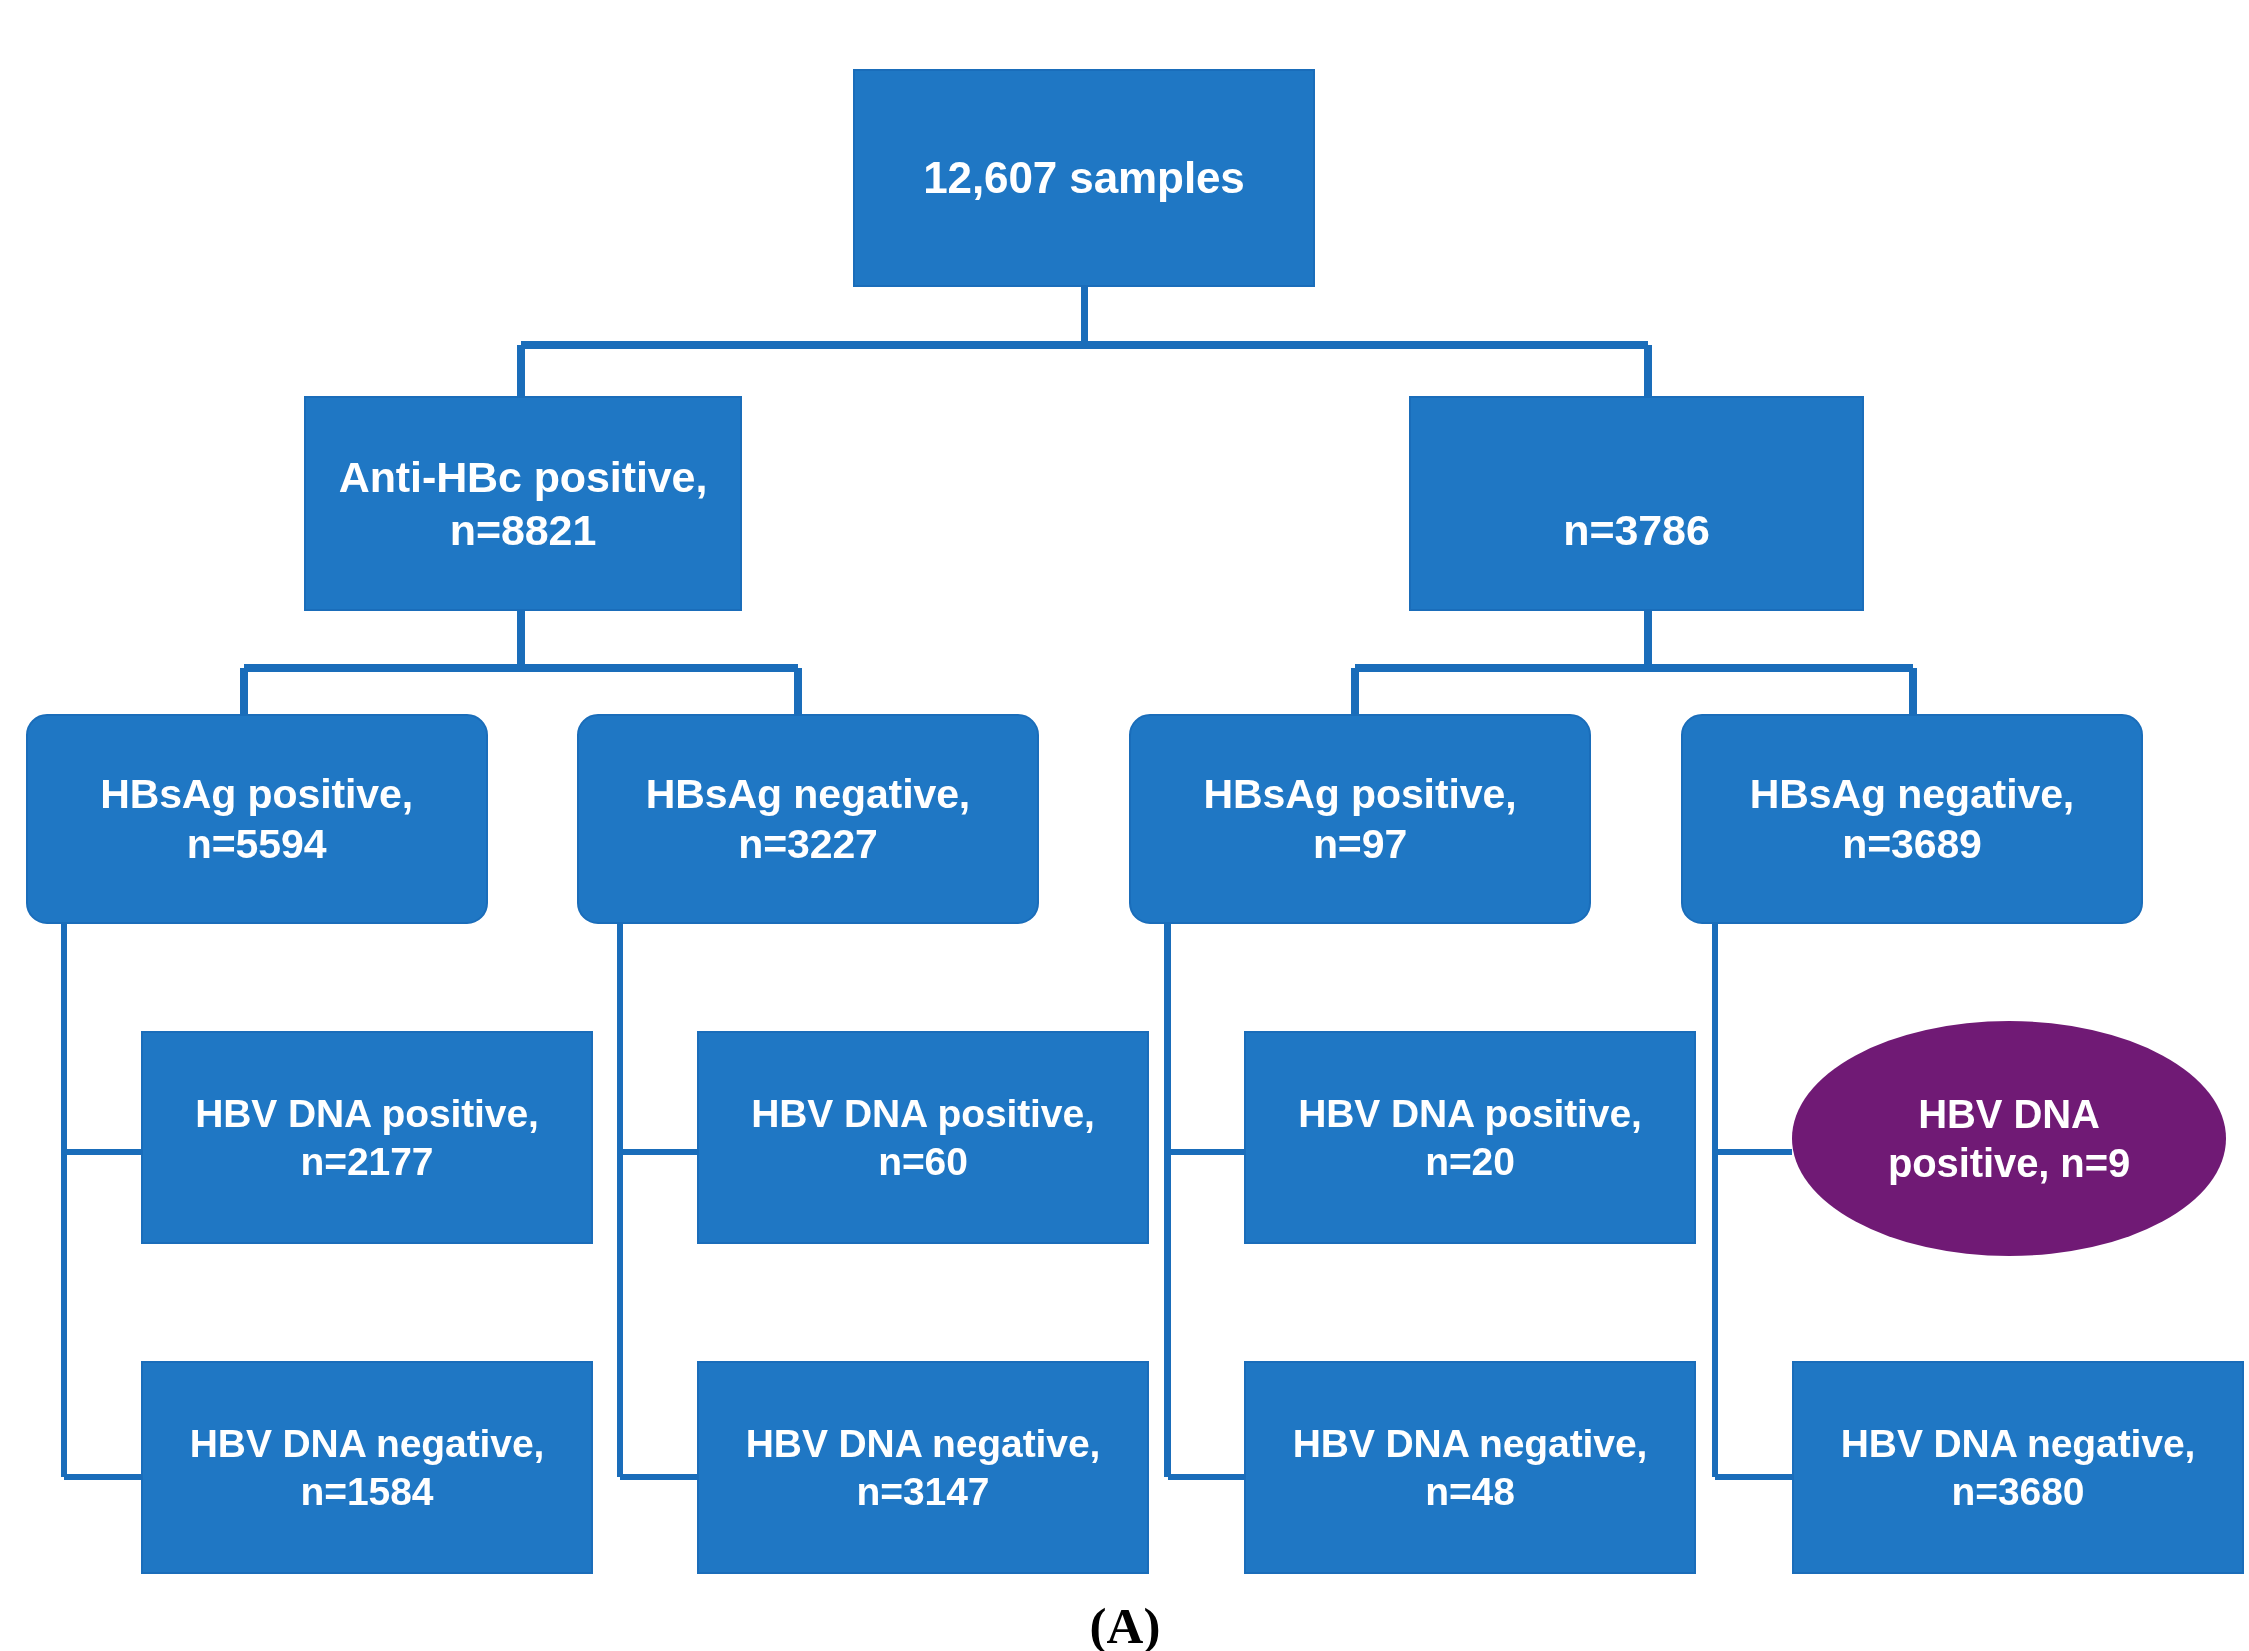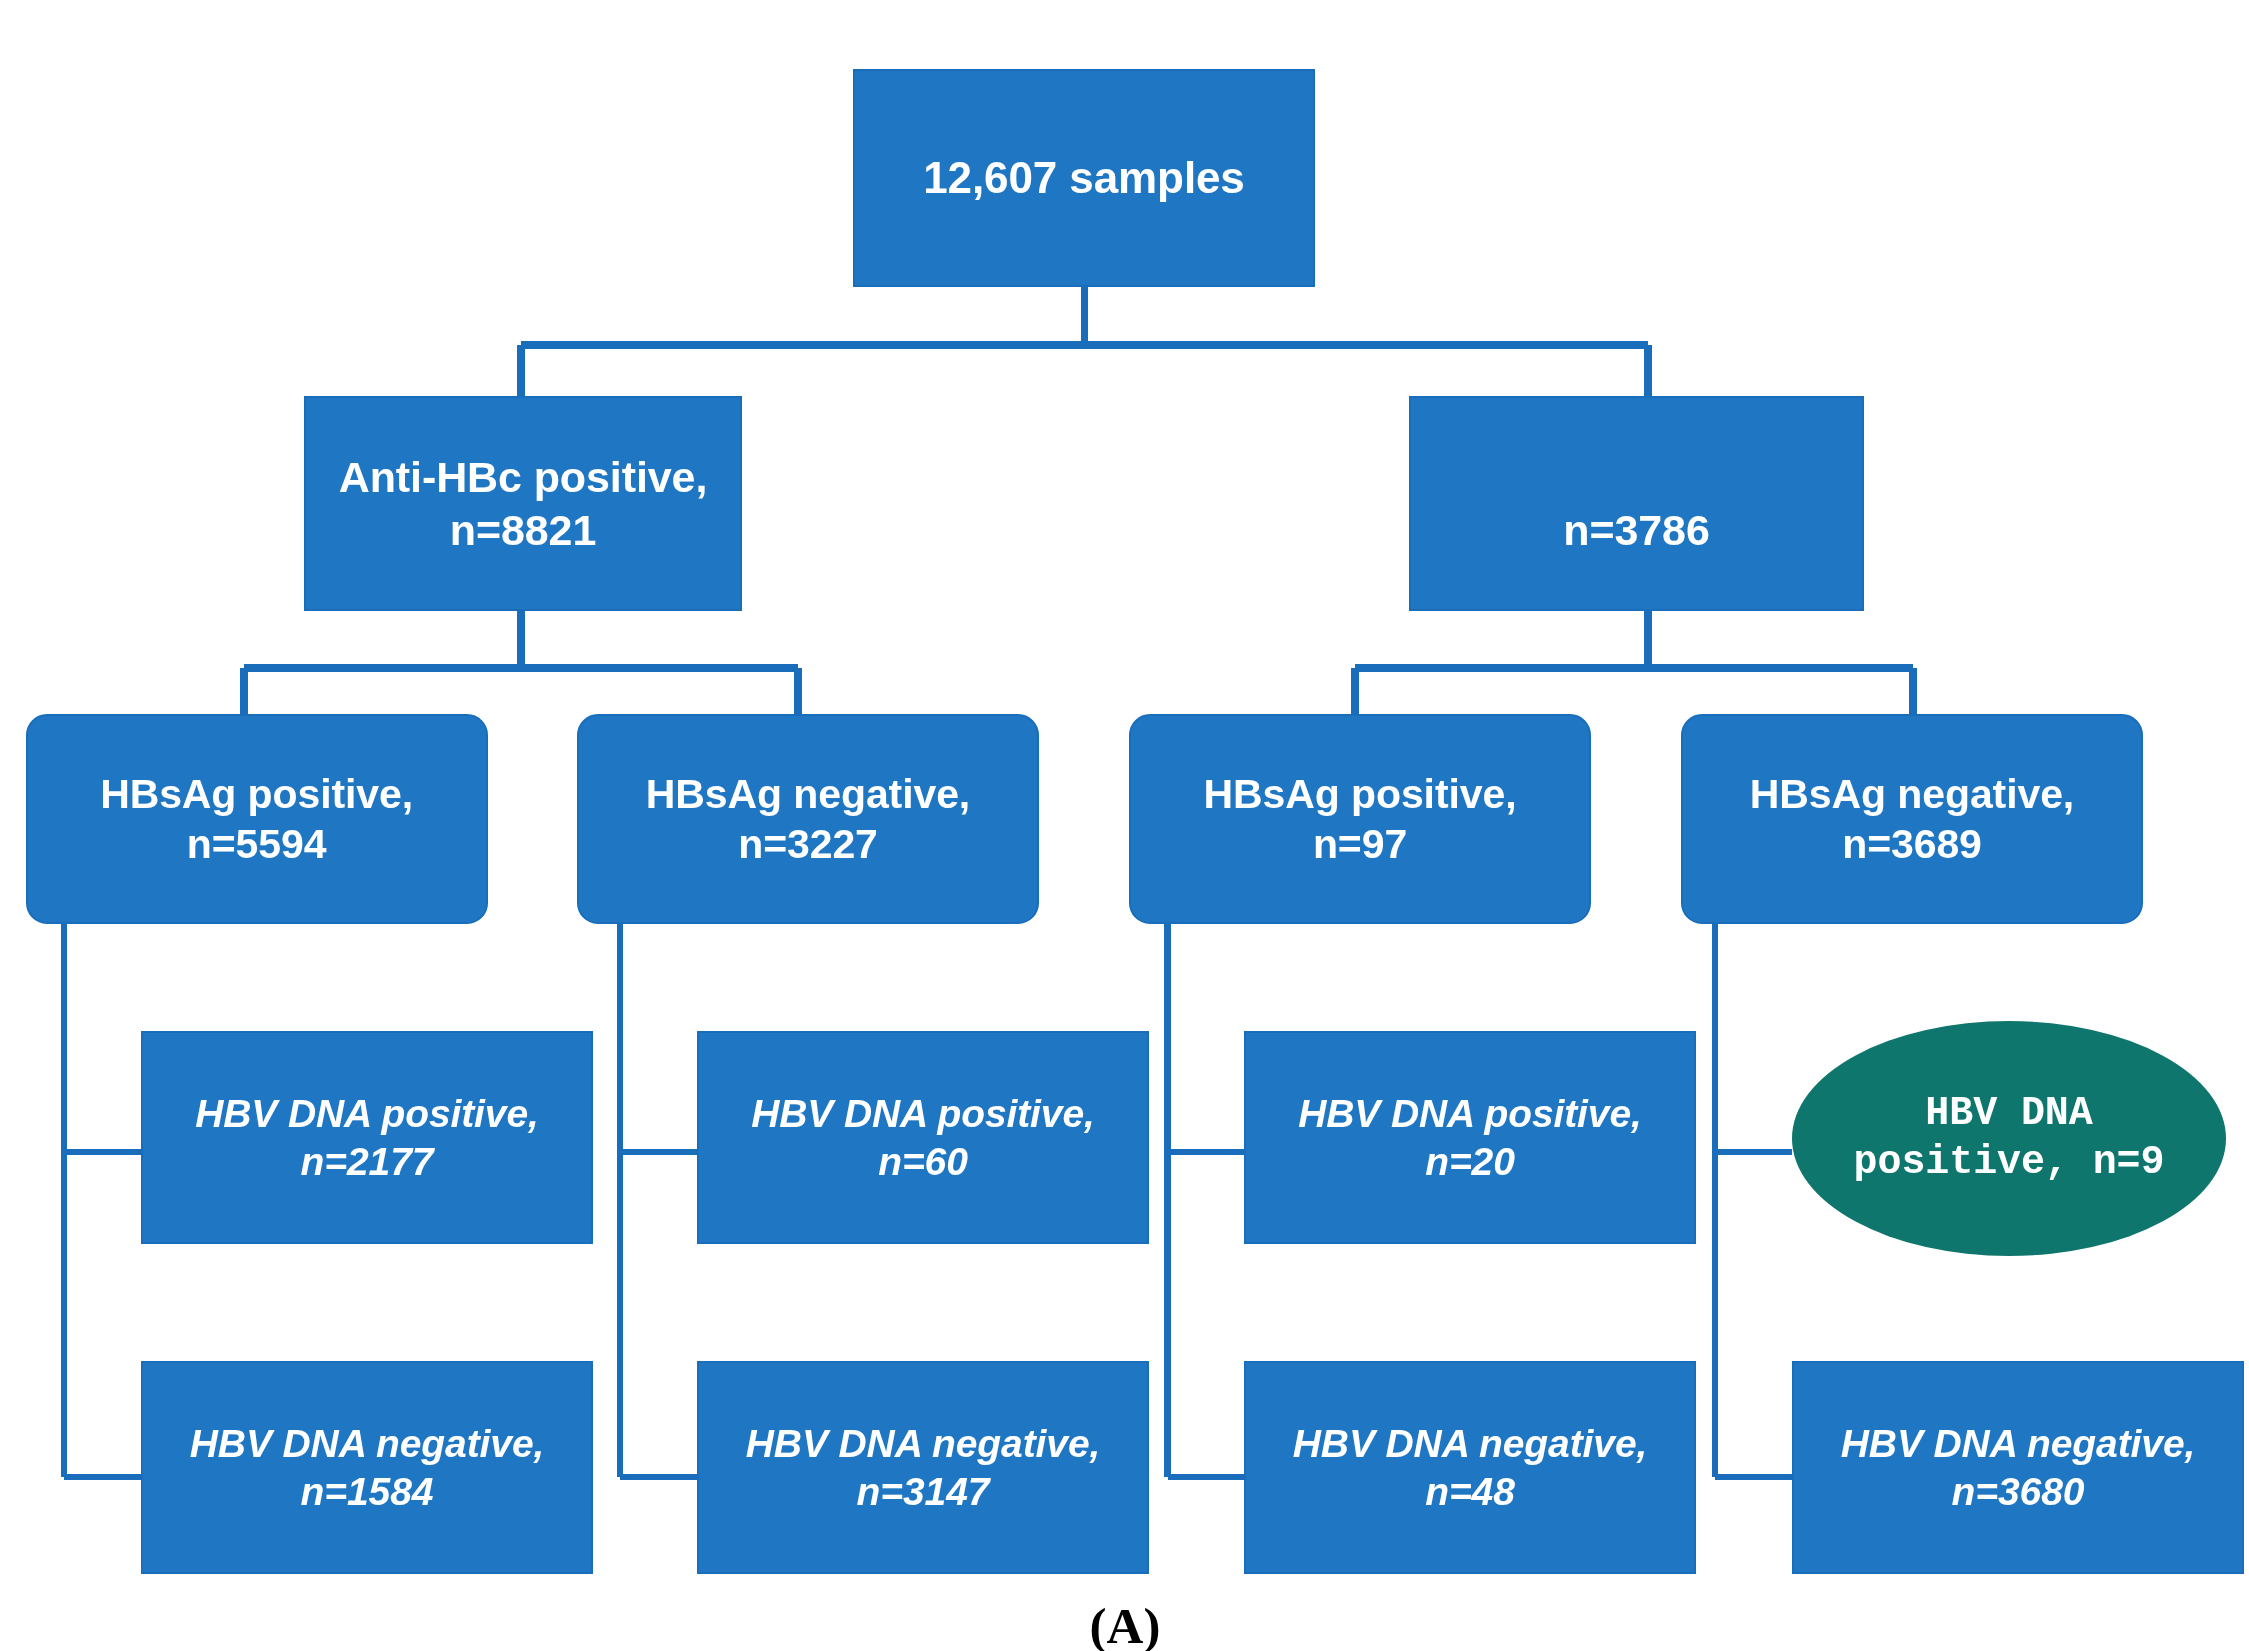--- a/index.html
+++ b/index.html
@@ -43,30 +43,29 @@
     padding: 4.3px 10px;
     line-height: 1.22;
     letter-spacing: -0.1px;
   }
   .node .node-text {
     display: block;
     width: 100%;
     white-space: pre-line;
   }
   .node.ellipse {
-    background: #0f766e;
+    background: #701a75;
     border: none;
     border-radius: 50%;
-    font-family: Liberation Mono, monospace;
   }
   
   .t-root   { font-size: 44px; font-weight: 700; }
   .t-lvl2   { font-size: 43px; font-weight: 700; }
   .t-lvl3   { font-size: 41px; font-weight: 700; border-radius: 21px; }
-  .t-leaf   { font-size: 39px; font-weight: 700; font-style: italic; }
+  .t-leaf   { font-size: 39px; font-weight: 700; }
   .t-ellip  { font-size: 40px; font-weight: 700; }
 
   
   #figure-caption {
     position: absolute;
     z-index: 3;
     left: 0;
     top: 1549px;
     width: 2250px;
     text-align: center;

